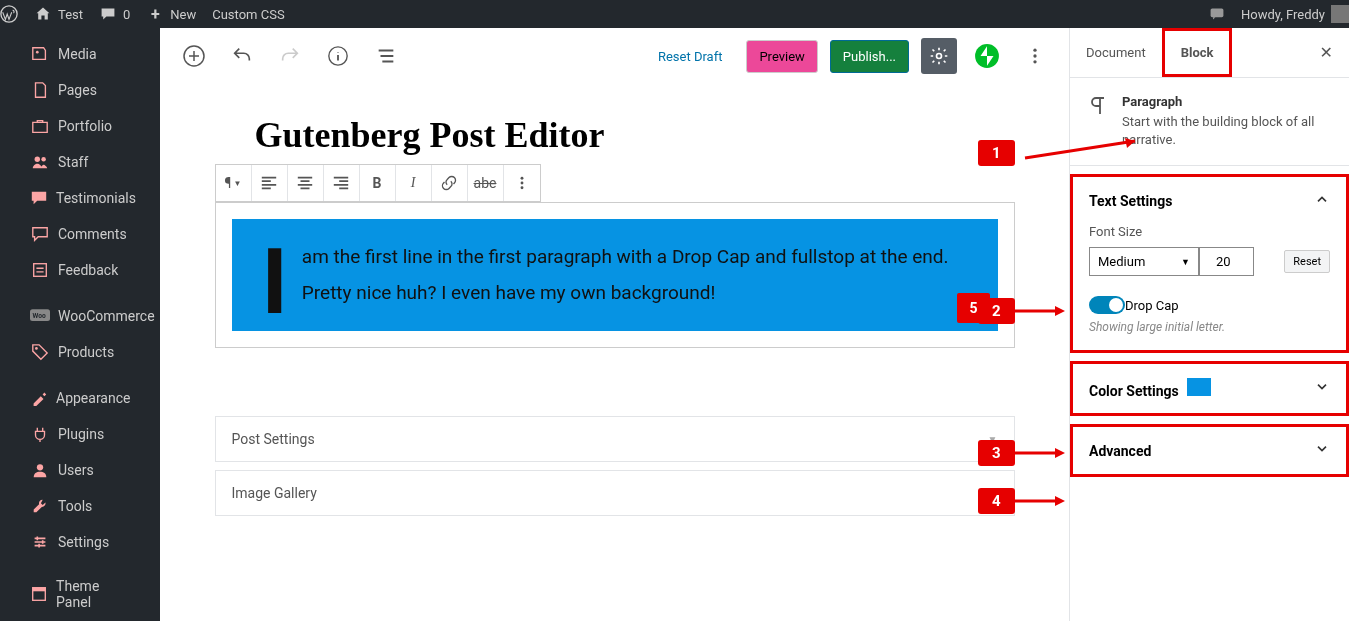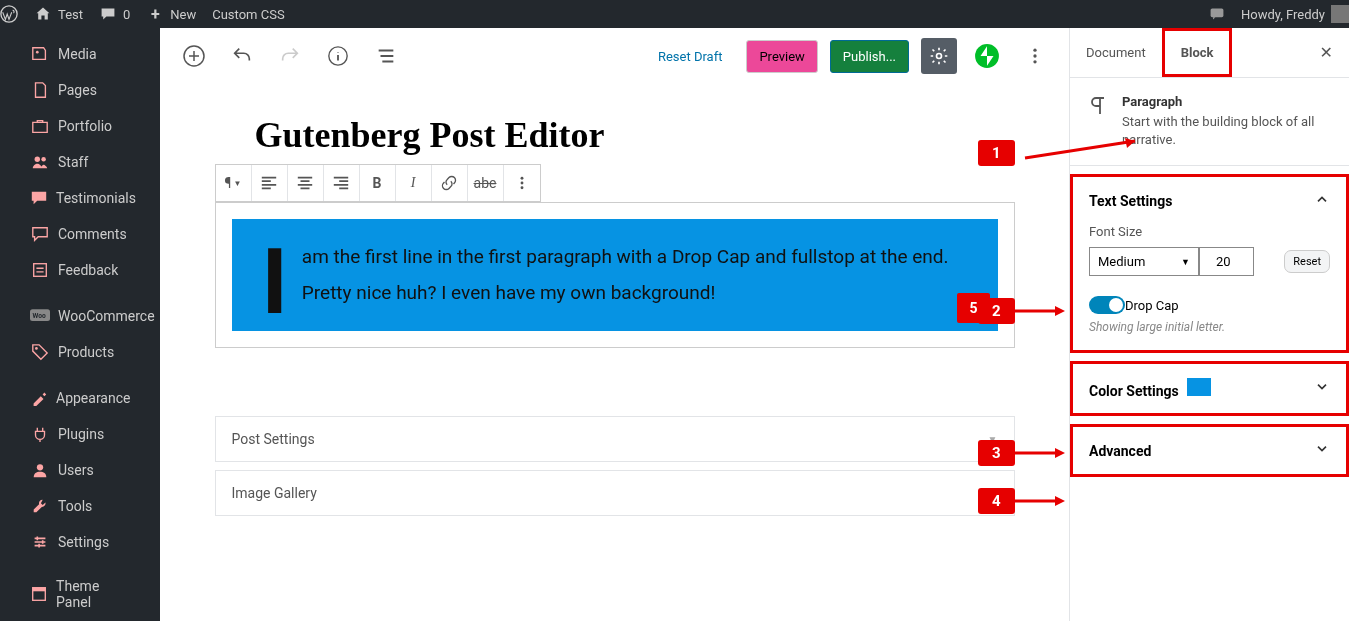--- a/index.html
+++ b/index.html
@@ -44,21 +44,21 @@
 .block-desc{display:flex;gap:12px;font-size:13px;color:#555}
 .block-desc-icon{width:24px;height:24px;flex-shrink:0}
 .block-desc-title{font-weight:bold;color:#333;margin-bottom:4px}
 .panel{border:3px solid #e60000;margin:8px 0}
 .panel-head{padding:14px 16px;display:flex;justify-content:space-between;align-items:center;font-weight:bold;font-size:14px;cursor:pointer}
 .panel-body{padding:0 16px 16px}
 .lbl{font-size:13px;color:#555;margin-bottom:8px;display:block}
 .row{display:flex;gap:0;align-items:center}
 .sel{border:1px solid #888;padding:6px 8px;font-size:13px;background:#fff;width:110px;display:flex;justify-content:space-between;align-items:center;cursor:pointer}
 .numinp{border:1px solid #888;padding:6px 16px;font-size:13px;width:55px}
-.reset{border:1px solid #ccc;padding:4px 8px;font-size:11px;background:#f3f4f5;border-radius:7px;cursor:pointer;margin-left:auto}
+.reset{border:1px solid #ccc;padding:4px 8px;font-size:11px;background:#f3f4f5;border-radius:2px;cursor:pointer;margin-left:auto}
 .toggle{margin-top:20px;display:flex;align-items:center;font-size:13px}
 .toggle-sw{width:36px;height:18px;background:#0085ba;border-radius:10px;position:relative;cursor:pointer}
 .toggle-sw::after{content:"";position:absolute;width:14px;height:14px;background:#fff;border-radius:50%;left:2px;top:2px}
 .toggle-on::after{left:20px}
 .hint{font-size:12px;color:#888;font-style:italic;margin-top:6px}
 .swatch{width:24px;height:18px;background:#0693e3;display:inline-block;margin-left:8px}
 .callout{position:absolute;display:flex;align-items:center;z-index:10}
 .co-num{background:#e60000;color:#fff;font-weight:bold;padding:4px 14px;border-radius:3px;font-size:15px}
 svg.arr{width:50px;height:20px}
 svg.arr line{stroke:#e60000;stroke-width:3}

